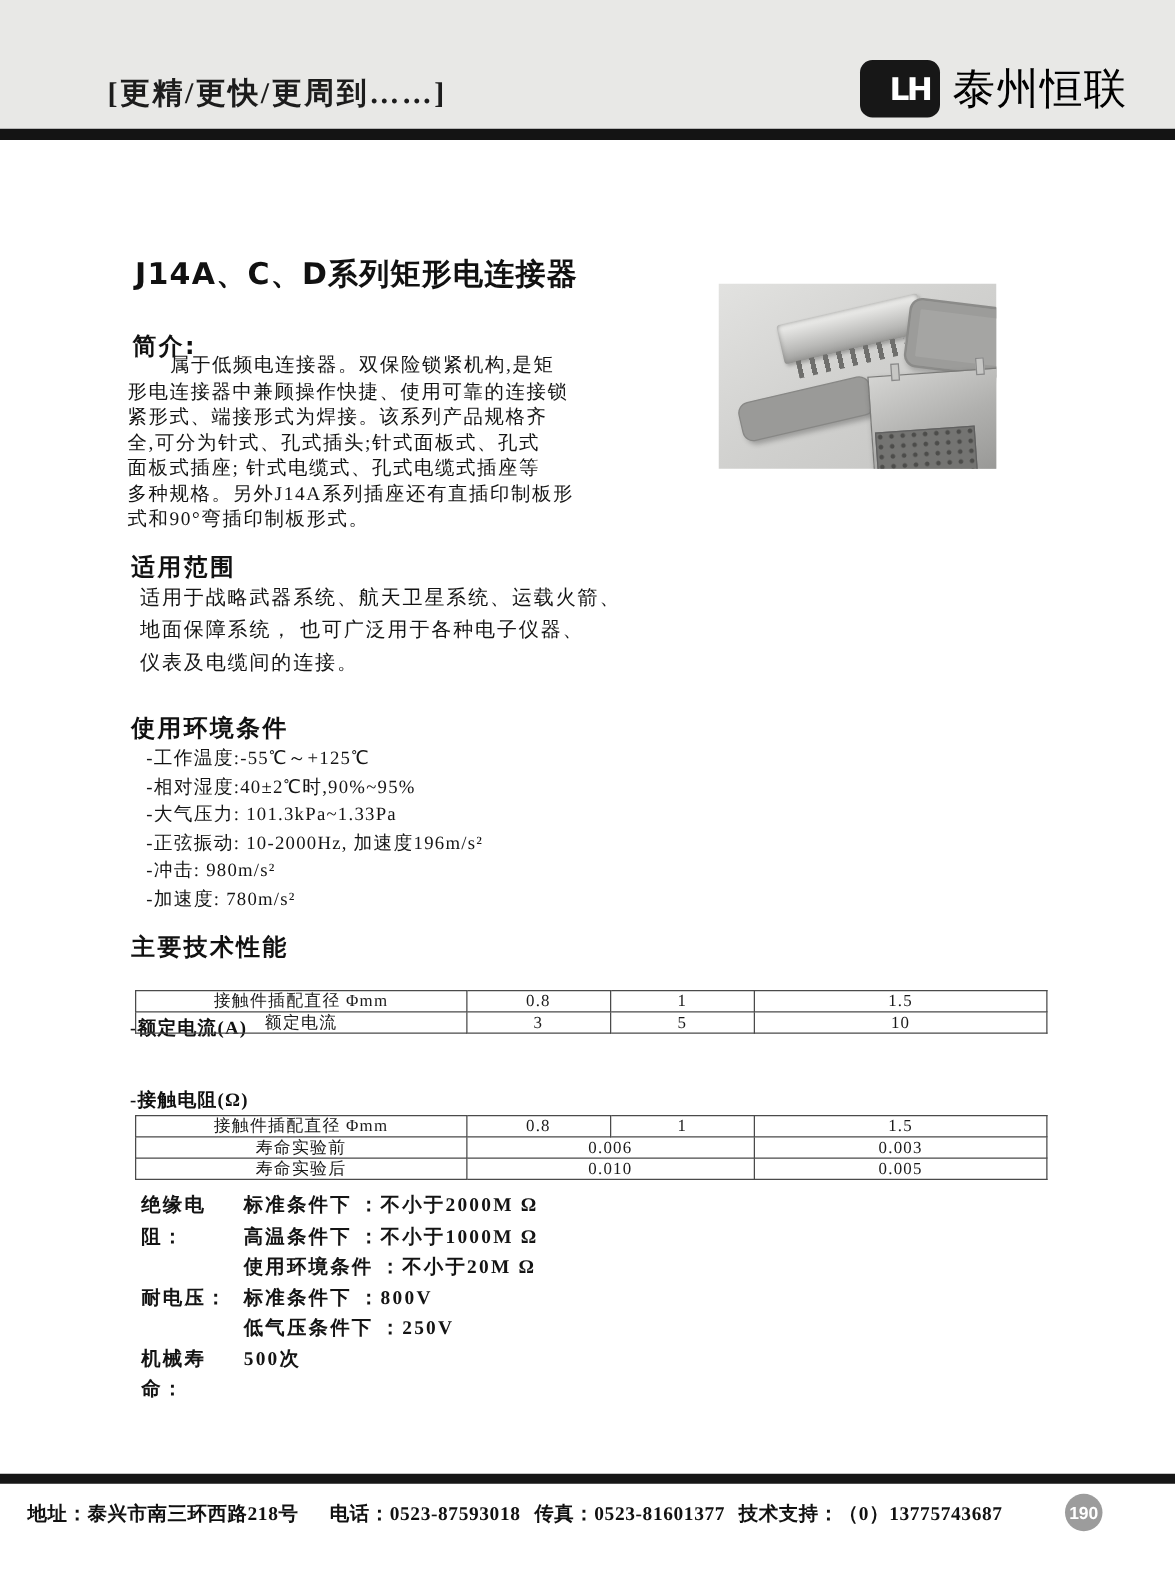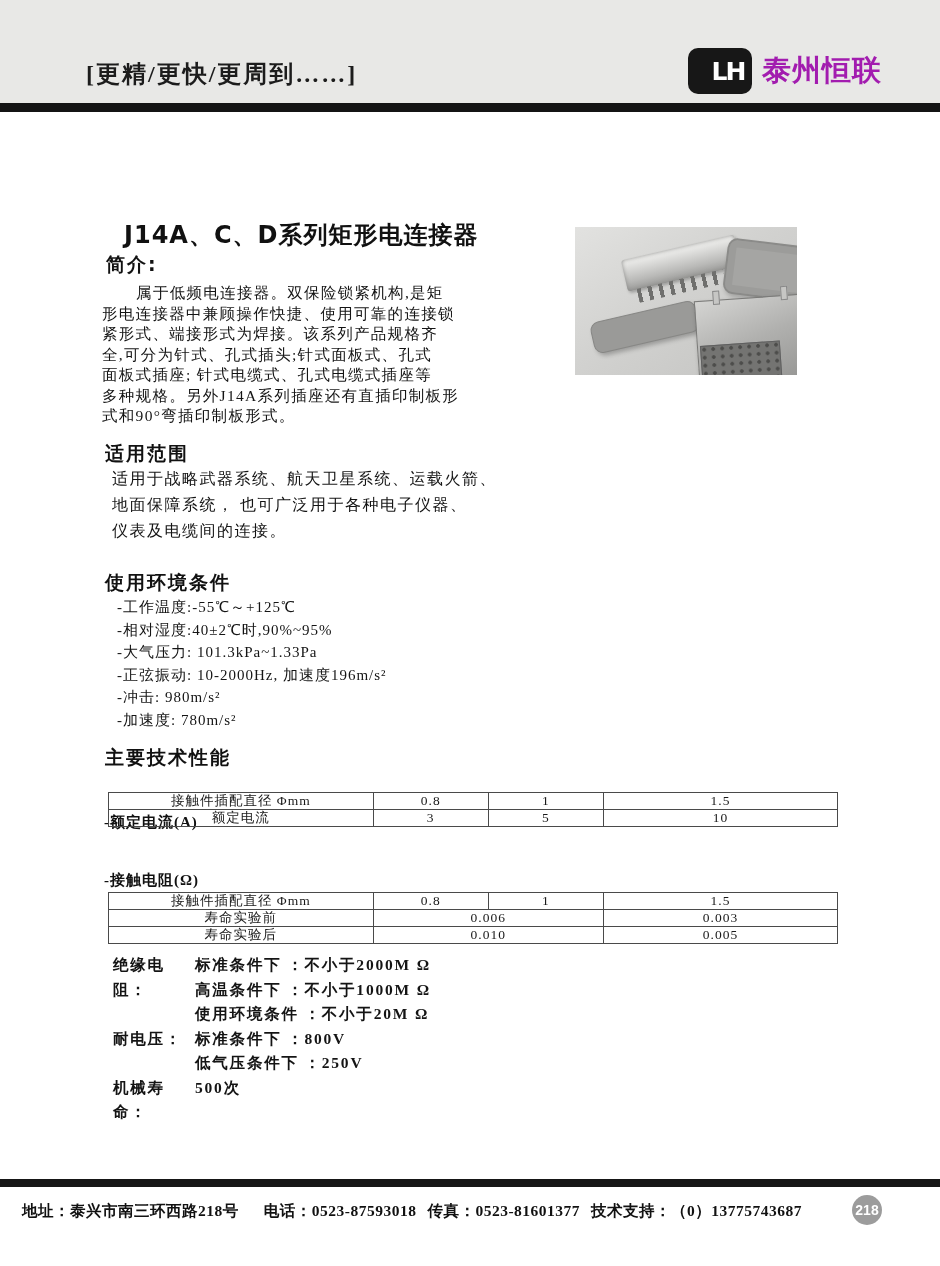--- a/index.html
+++ b/index.html
@@ -7,26 +7,26 @@
         font-family:"Liberation Serif",serif;color:#1a1a1a;}
 
   
   .topband{position:absolute;left:0;top:0;width:940px;height:103px;background:#e8e8e6;}
   .slogan{position:absolute;left:86px;top:58px;font-size:24px;font-weight:bold;
           letter-spacing:2px;color:#1c1c1c;font-family:"Liberation Serif",serif;}
   .brand{position:absolute;left:688px;top:48px;display:flex;align-items:center;gap:10px;}
   .logo-mark{width:48px;height:46px;background:#171717;border-radius:10px;color:#ffffff;
              display:flex;align-items:center;justify-content:center;
              font-family:"DejaVu Sans",sans-serif;font-weight:bold;font-size:25px;letter-spacing:-2px;padding-left:16px;}
-  .brand-name{font-size:29px;font-weight:700;color:#a21caf;letter-spacing:1px;
+  .brand-name{font-size:34px;font-weight:400;color:#000000;letter-spacing:1px;
               font-family:"DejaVu Sans",sans-serif;}
   .rule-top{position:absolute;left:0;top:103px;width:940px;height:9px;background:#141414;}
 
   
-  .title{position:absolute;left:108px;top:203px;margin:16px;font-size:24px;font-weight:bold;
+  .title{position:absolute;left:108px;top:203px;margin:0;font-size:24px;font-weight:bold;
          color:#111;font-family:"DejaVu Sans",sans-serif;letter-spacing:1px;}
 
   
   .photo{position:absolute;left:575px;top:227px;width:222px;height:148px;margin:0;
          background:linear-gradient(145deg,#e2e2e0 0%,#d2d2d0 45%,#c3c3c1 100%);overflow:hidden;}
   .plug-body{position:absolute;left:48px;top:20px;width:116px;height:32px;border-radius:3px;
              background:linear-gradient(#f2f2f0,#b9b9b7 70%,#9a9a98);transform:rotate(-13deg);
              box-shadow:inset 0 0 4px #8a8a88,1px 2px 3px rgba(0,0,0,.25);}
   .plug-pins{position:absolute;left:62px;top:52px;width:88px;height:14px;transform:rotate(-13deg);
              background:repeating-linear-gradient(90deg,#6f6f6d 0 4px,transparent 4px 11px);}
@@ -41,21 +41,21 @@
            border:1px solid #7a7a78;box-shadow:2px 3px 5px rgba(0,0,0,.3);}
   .housing-face{position:absolute;left:2px;top:44px;width:78px;height:44px;background:#747472;
                 background-image:radial-gradient(circle at 3px 3px,#4c4c4a 1.5px,transparent 2.2px);
                 background-size:9px 8px;border:1px solid #606060;}
   .housing-pin{position:absolute;width:5px;height:12px;background:#c6c6c4;border:1px solid #888;top:-10px;}
   .pin-a{left:18px;} .pin-b{left:86px;}
 
   
   .sec{position:absolute;margin:0;font-family:"DejaVu Sans",sans-serif;font-weight:bold;
        font-size:19px;color:#111;letter-spacing:2px;}
-  .h-intro{left:106px;top:252px;}
+  .h-intro{left:106px;top:264px;}
   .h-scope{left:105px;top:441px;}
   .h-env{left:105px;top:570px;}
   .h-perf{left:105px;top:745px;}
 
   
   .intro-para{position:absolute;left:102px;top:283px;width:462px;font-size:15.5px;
               line-height:20.5px;letter-spacing:1.3px;color:#141414;}
   .intro-para .ln{white-space:nowrap;}
   .intro-para .indent{text-indent:2.2em;}
 
@@ -234,16 +234,16 @@
   </div>
 
   <div class="rule-bottom"></div>
   <div class="footer">
     <span class="addr">地址：泰兴市南三环西路218号</span>
     <span>电话：0523-87593018</span>
     <span>传真：0523-81601377</span>
     <span>技术支持：（0）13775743687</span>
   </div>
   <div class="page-badge">
-    <span>218</span>
+    <span>190</span>
   </div>
 
 </div>
 
 </body></html>

